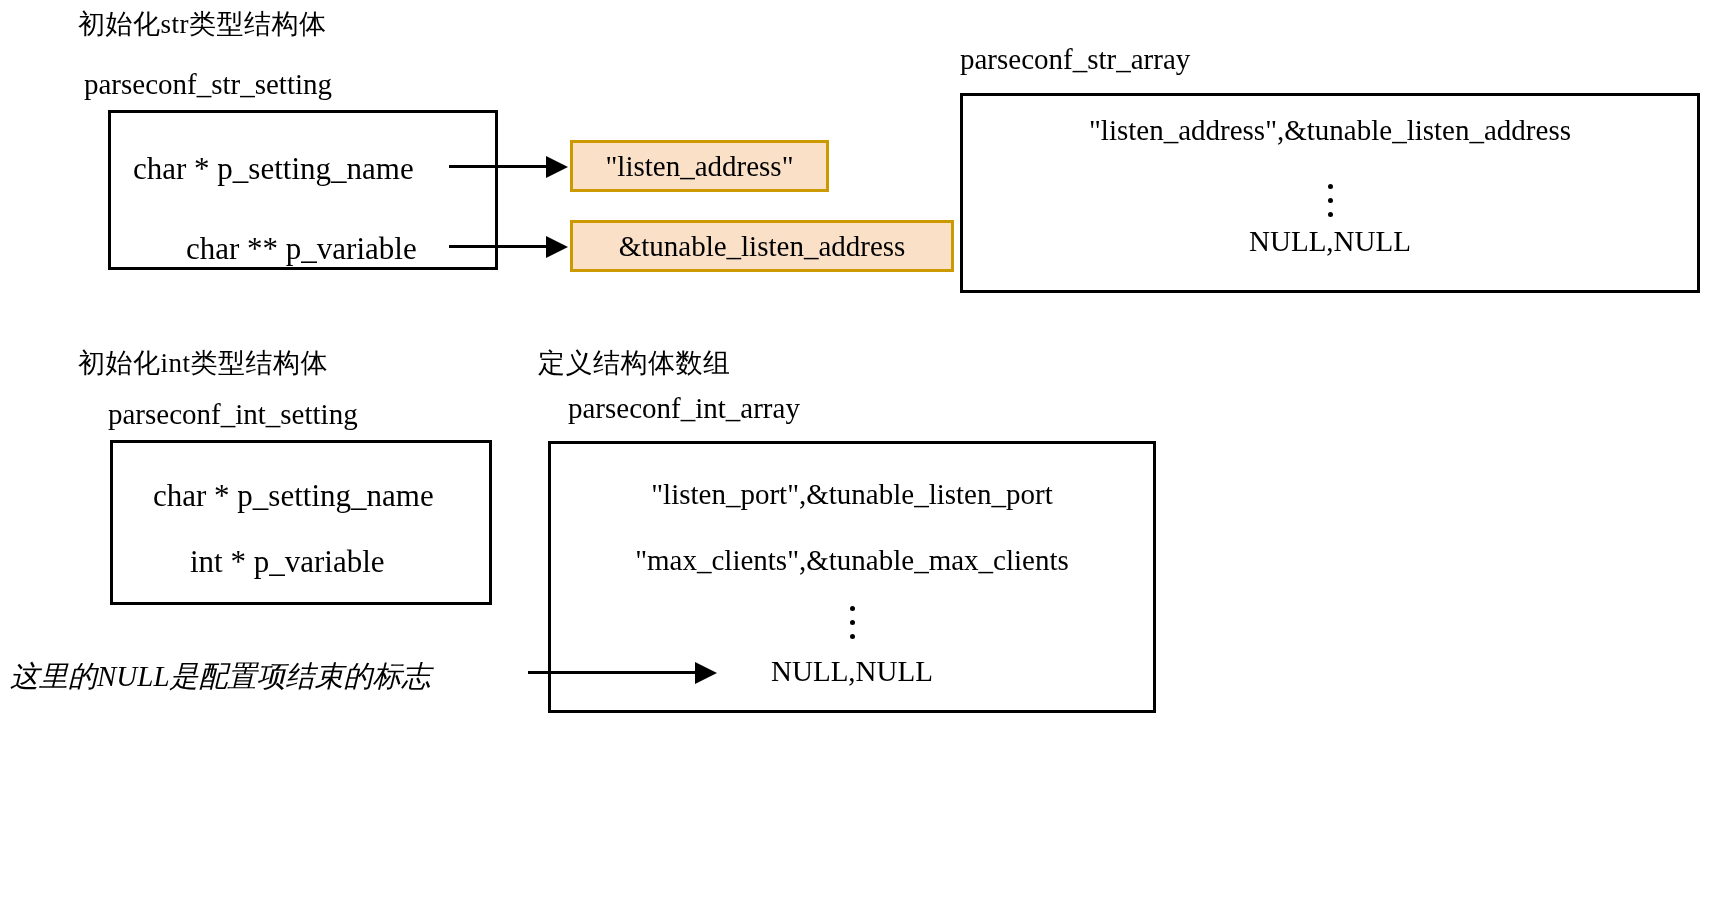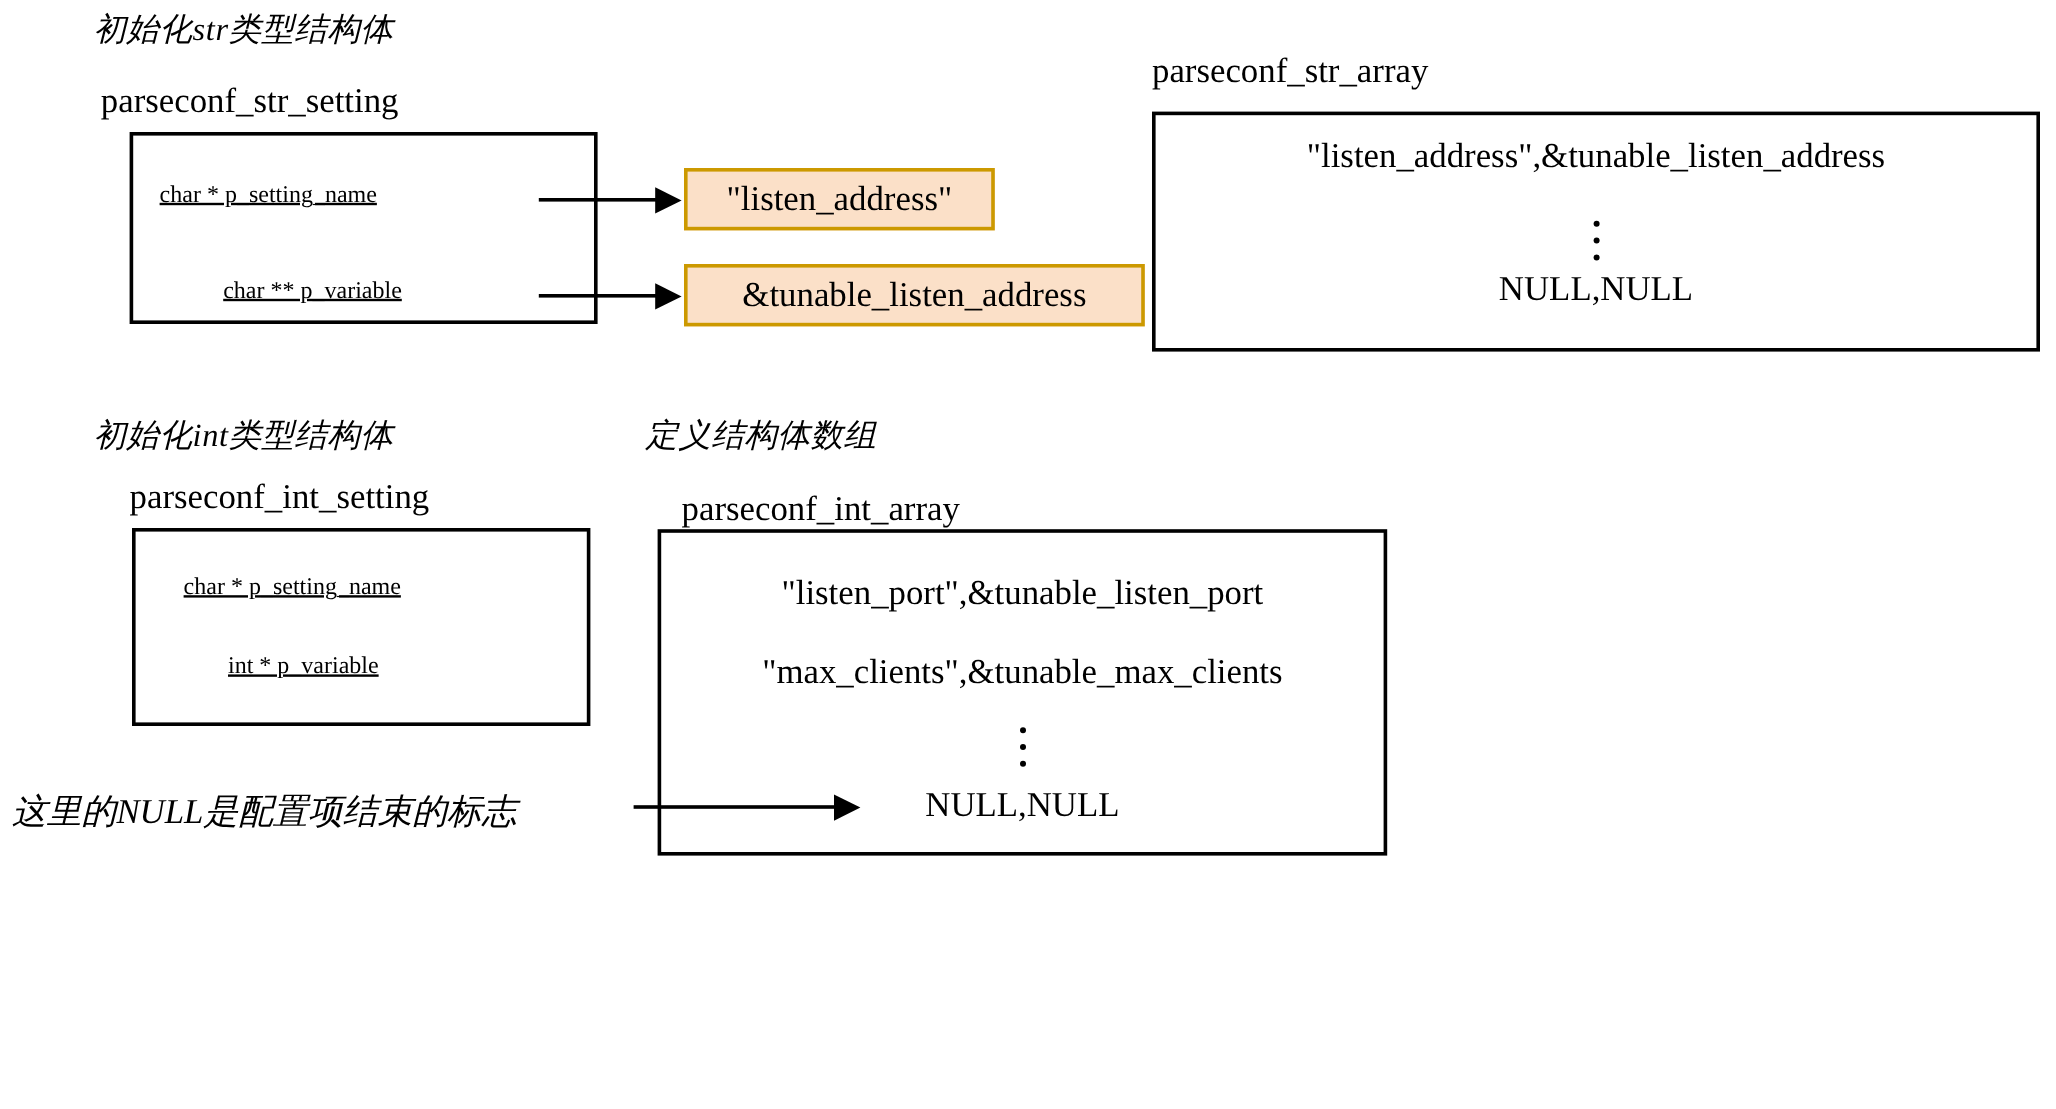--- a/index.html
+++ b/index.html
@@ -15,44 +15,42 @@
     position: relative;
     width: 1713px;
     height: 924px;
     background: #ffffff;
     overflow: hidden;
   }
   .abs { position: absolute; }
 
   .cn-label {
     font-family: "Liberation Serif", "DejaVu Serif", serif;
-    font-style: italic;
     font-size: 27px;
     white-space: nowrap;
     letter-spacing: 0.5px;
   }
   .en-label {
     font-family: "Liberation Serif", "DejaVu Serif", serif;
     font-size: 29px;
     white-space: nowrap;
   }
   .struct-box {
     border: 3px solid #000000;
     background: #ffffff;
     box-sizing: border-box;
   }
   .array-box {
     border: 3px solid #000000;
     background: #ffffff;
     box-sizing: border-box;
   }
   .field-text {
-    font-size: 20px;
+    font-size: 31px;
     white-space: nowrap;
-    text-decoration: underline;
   }
   .hl-box {
     background: #fbe0c8;
     border: 3px solid #cc9900;
     box-sizing: border-box;
     display: flex;
     align-items: center;
     justify-content: center;
     font-size: 29px;
     white-space: nowrap;
@@ -138,21 +136,21 @@
   <div class="abs cn-label" style="left:518px; top:345px;margin-left:20px;">定义结构体数组</div>
 
   <div class="abs en-label" style="left:108px; top:398px;text-align:center;">parseconf_int_setting</div>
 
   <div class="abs struct-box" style="left:110px; top:440px; width:382px; height:165px;"></div>
 
   <div class="abs field-text" style="left:153px; top:478px;">char * p_setting_name</div>
 
   <div class="abs field-text" style="left:190px; top:544px;">int * p_variable</div>
 
-  <div class="abs en-label" style="left:568px; top:408px;">parseconf_int_array</div>
+  <div class="abs en-label" style="left:568px; top:392px;">parseconf_int_array</div>
 
   <div class="abs array-box" style="left:548px; top:441px; width:608px; height:272px;"></div>
 
   <div class="abs entry" style="left:548px; top:478px; width:608px;">"listen_port",&amp;tunable_listen_port</div>
 
   <div class="abs entry" style="left:548px; top:544px; width:608px;">"max_clients",&amp;tunable_max_clients</div>
 
   <div class="abs vdots" style="left:548px; top:606px; width:608px;">
     <span></span>
       <span></span>

